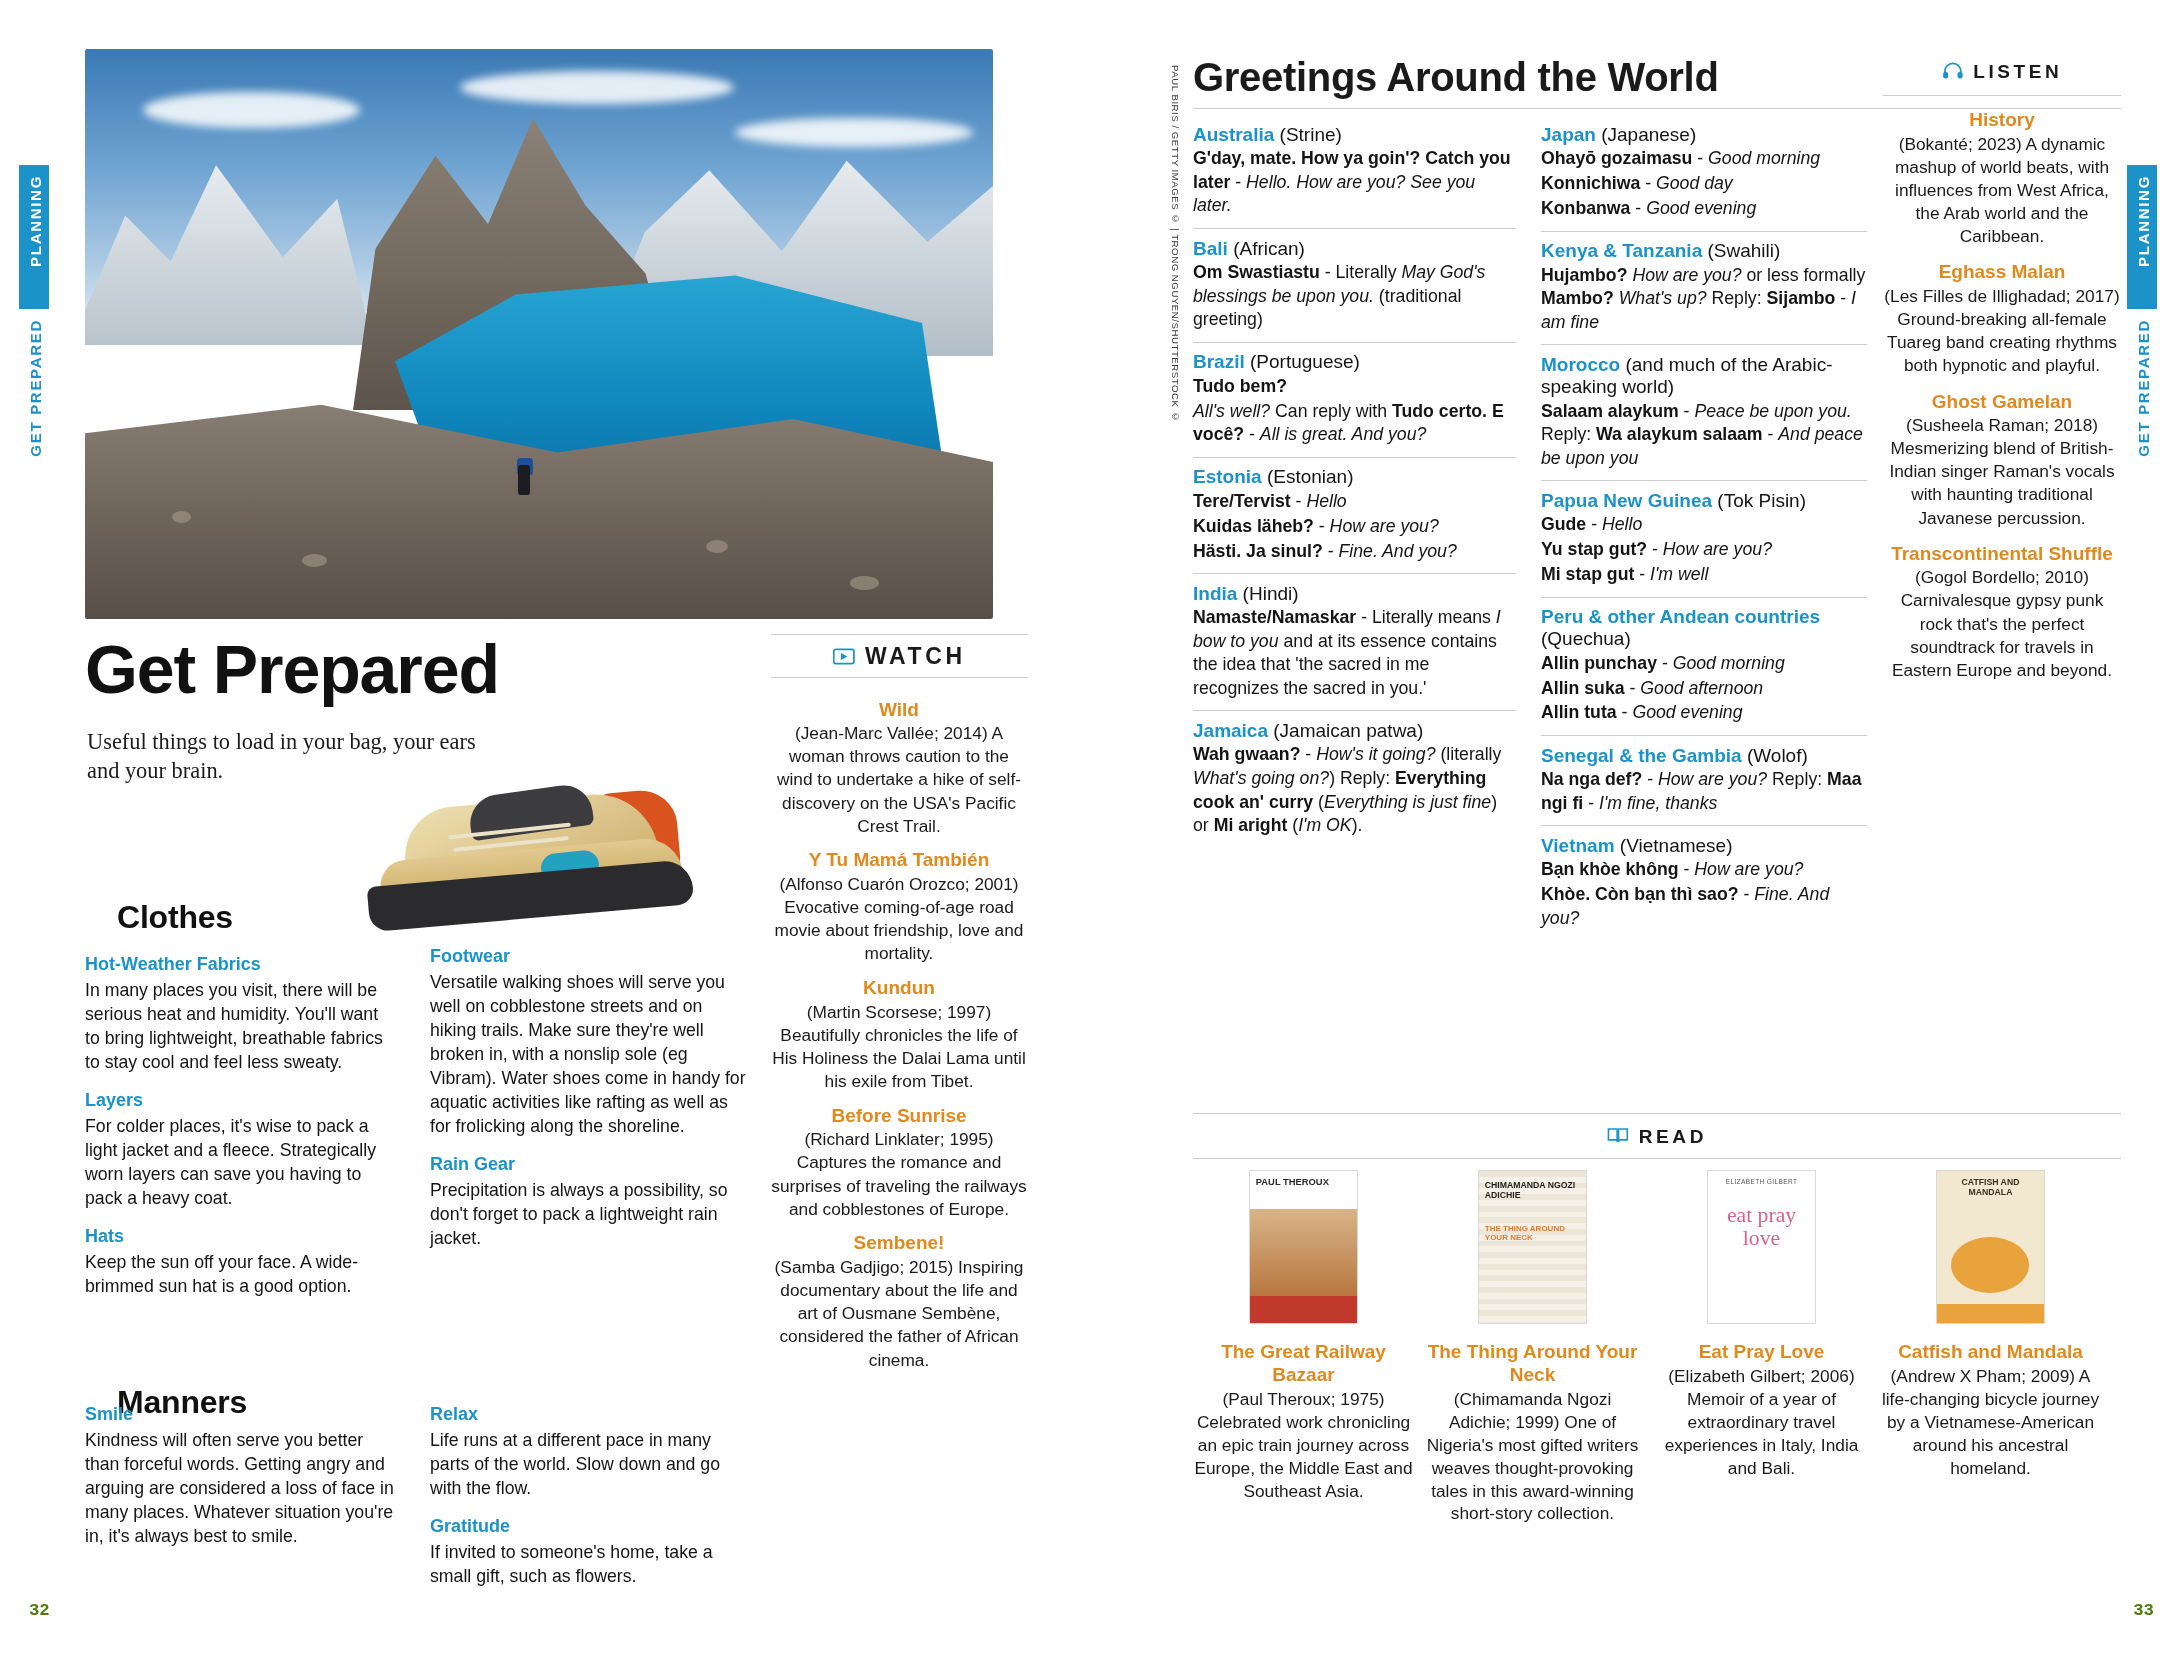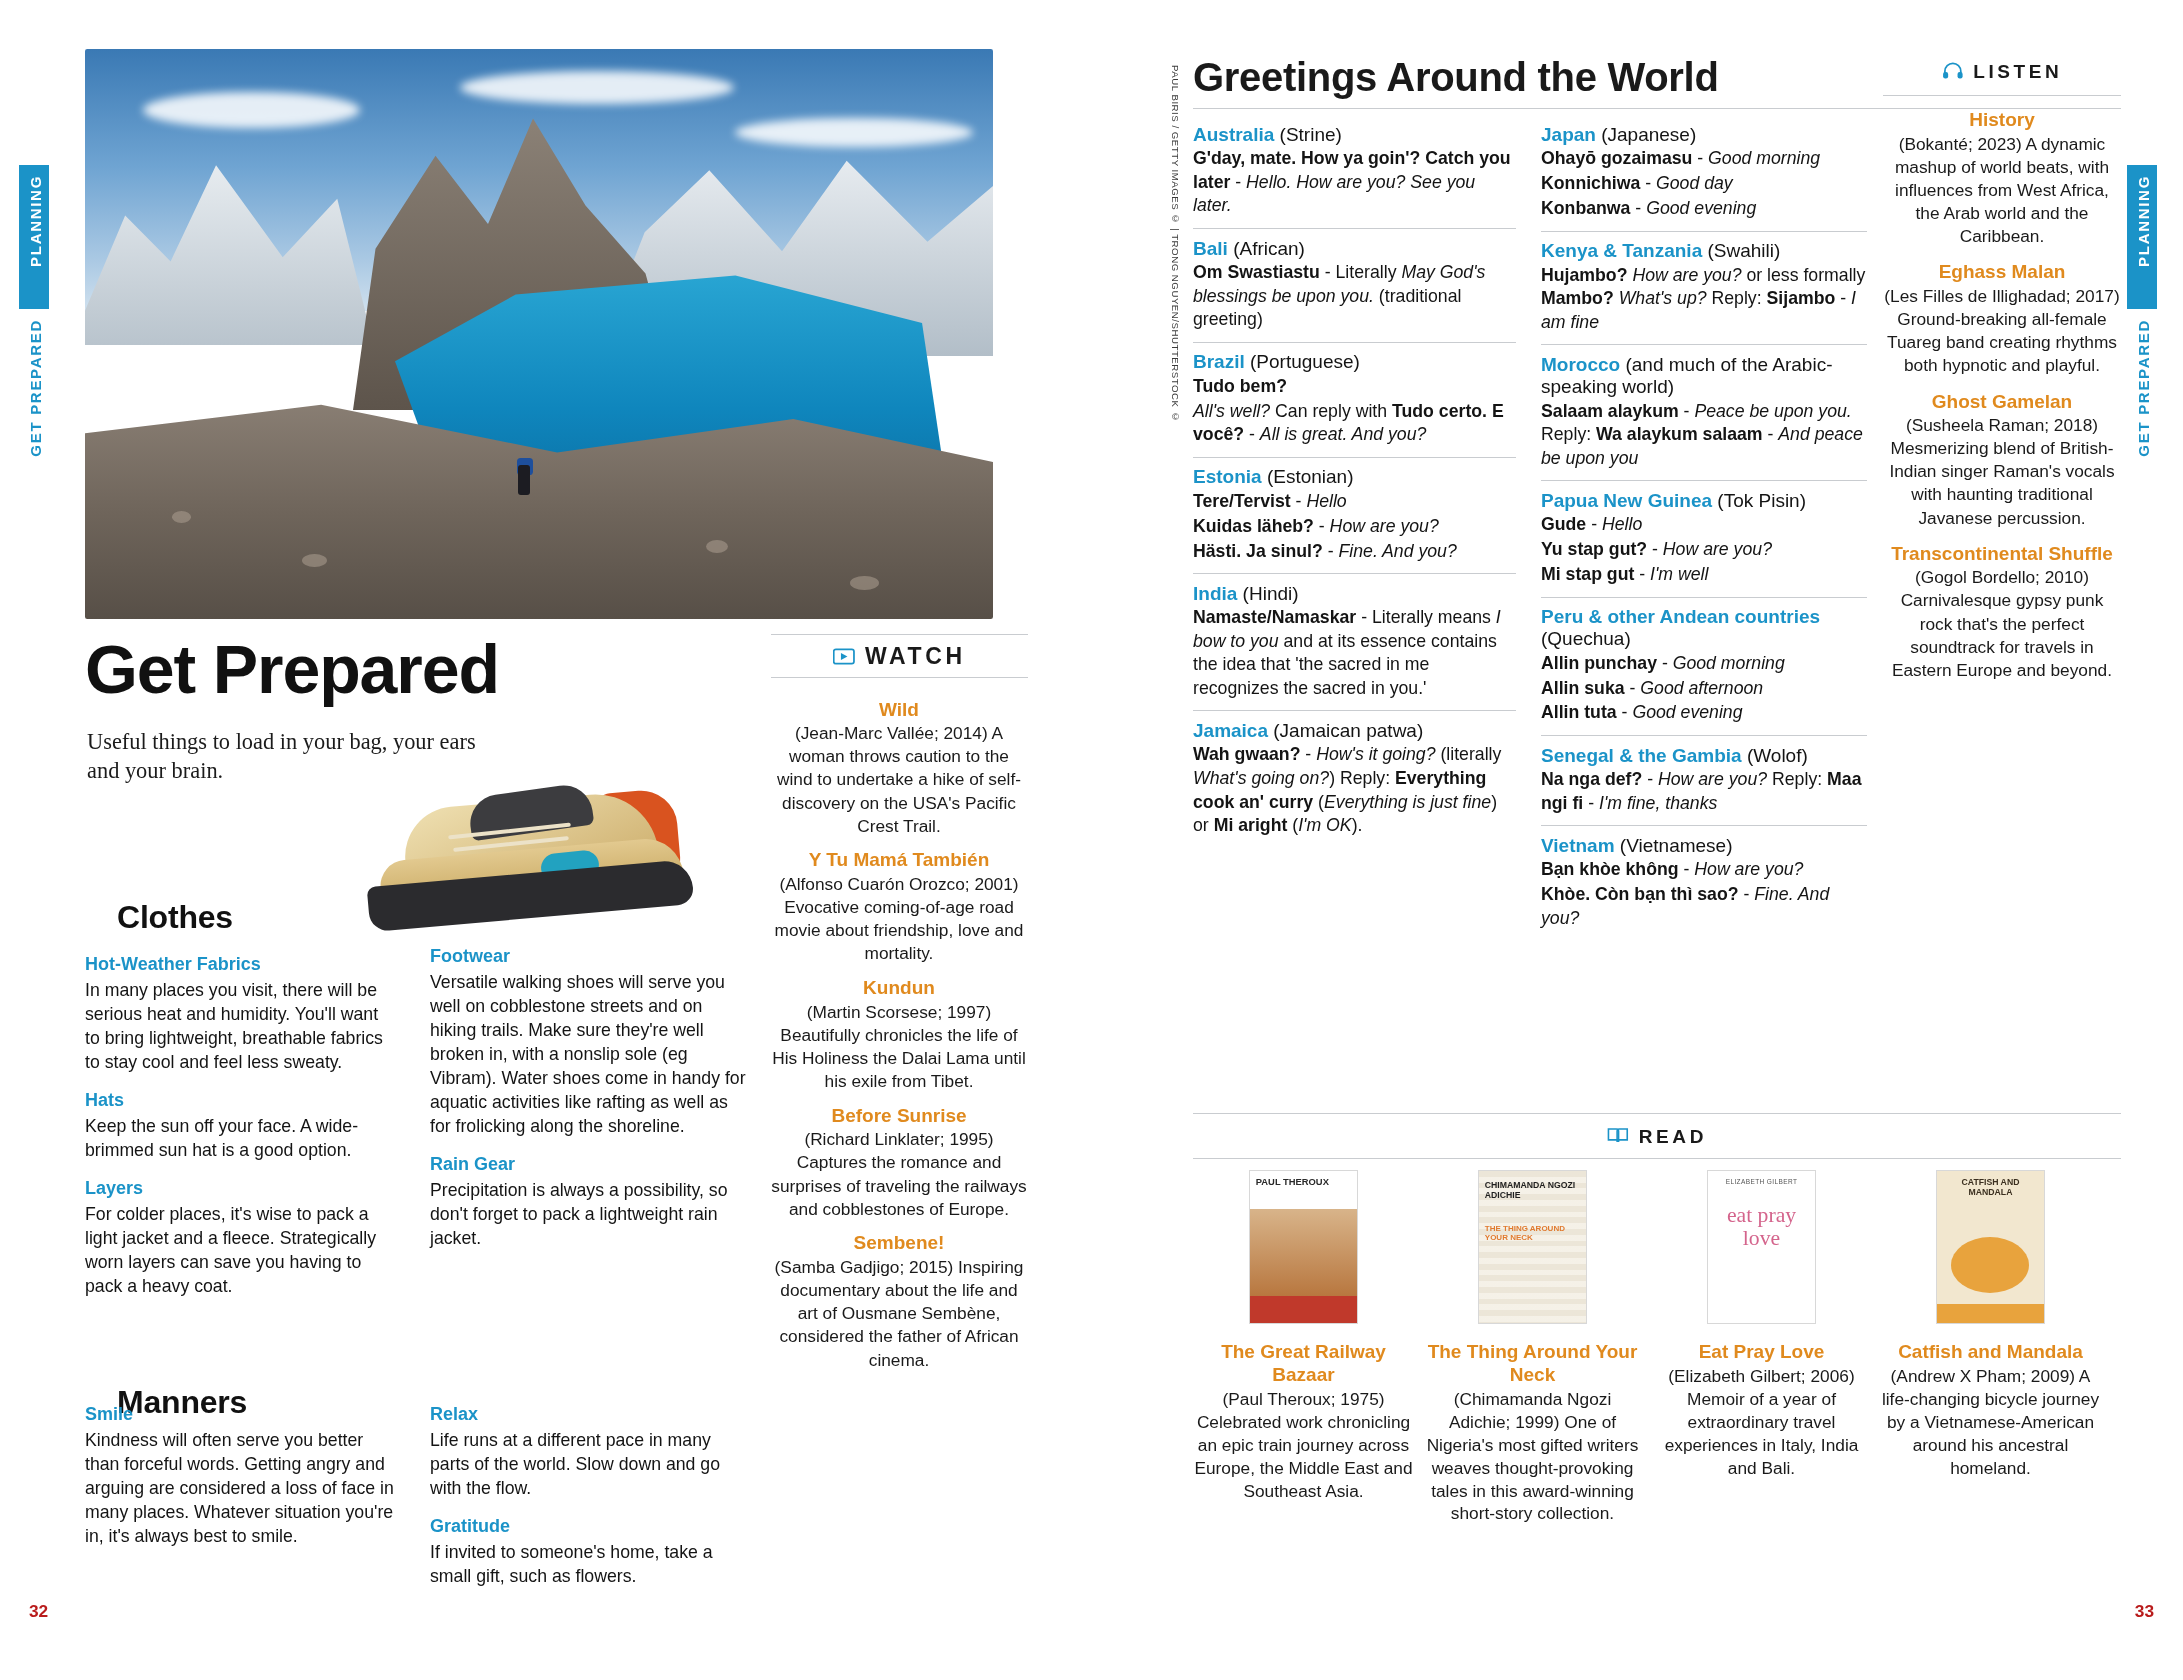--- a/index.html
+++ b/index.html
@@ -92,21 +92,21 @@
 
   .watch-head{
     position:absolute;left:771px;top:643px;width:257px;text-align:center;
     font-size:23px;font-weight:700;letter-spacing:3.6px;
   }
   .mini-icon{display:inline-block;vertical-align:-2.2px;margin-right:10px;color:#1b93c8;}
 
   .film-title{color:#e08a1e;font-weight:700;font-size:19px;text-align:center;margin:11.6px 0 1.4px;}
   .film-body{font-size:17.3px;line-height:1.34;text-align:center;margin:0;}
 
-  .pageno{position:absolute;font-size:17.3px;font-weight:700;color:#b91c1c;}
+  .pageno{position:absolute;font-size:17.3px;font-weight:700;color:#4d7c0f;font-family:Liberation Mono, monospace;}
 
   
   .gtitle{position:absolute;left:1193px;top:55px;font-size:40px;font-weight:800;letter-spacing:-0.3px;}
   .gcol{position:absolute;width:323px;}
   .gcol2{position:absolute;width:326px;}
   .entry{margin:0 0 8.7px;}
   .place{color:#1b93c8;font-weight:700;font-size:19px;}
   .lang{font-weight:400;color:#141414;font-size:19px;}
   .gtext{font-size:17.7px;line-height:1.33;margin:1.4px 0 0;color:#141414;}
   .b{font-weight:700;}
@@ -180,26 +180,26 @@
     <div class="lace" style="left:92px;top:77px;width:116px;"></div>
   </div>
 
   <h2 class="sec" style="left:85px;top:872px;">Clothes</h2>
   <div class="colA" style="top:954px;">
     <div>
       <p class="sub">Hot-Weather Fabrics</p>
       <p class="body">In many places you visit, there will be serious heat and humidity. You'll want to bring lightweight, breathable fabrics to stay cool and feel less sweaty.</p>
     </div>
     <div>
+      <p class="sub">Layers</p>
+      <p class="body">For colder places, it's wise to pack a light jacket and a fleece. Strategically worn layers can save you having to pack a heavy coat.</p>
+    </div>
+    <div>
       <p class="sub">Hats</p>
       <p class="body">Keep the sun off your face. A wide-brimmed sun hat is a good option.</p>
-    </div>
-    <div>
-      <p class="sub">Layers</p>
-      <p class="body">For colder places, it's wise to pack a light jacket and a fleece. Strategically worn layers can save you having to pack a heavy coat.</p>
     </div>
   </div>
   <div class="colB" style="top:946px;">
     <div>
       <p class="sub">Footwear</p>
       <p class="body">Versatile walking shoes will serve you well on cobblestone streets and on hiking trails. Make sure they're well broken in, with a nonslip sole (eg Vibram). Water shoes come in handy for aquatic activities like rafting as well as for frolicking along the shoreline.</p>
     </div>
     <div>
       <p class="sub">Rain Gear</p>
       <p class="body">Precipitation is always a possibility, so don't forget to pack a lightweight rain jacket.</p>

